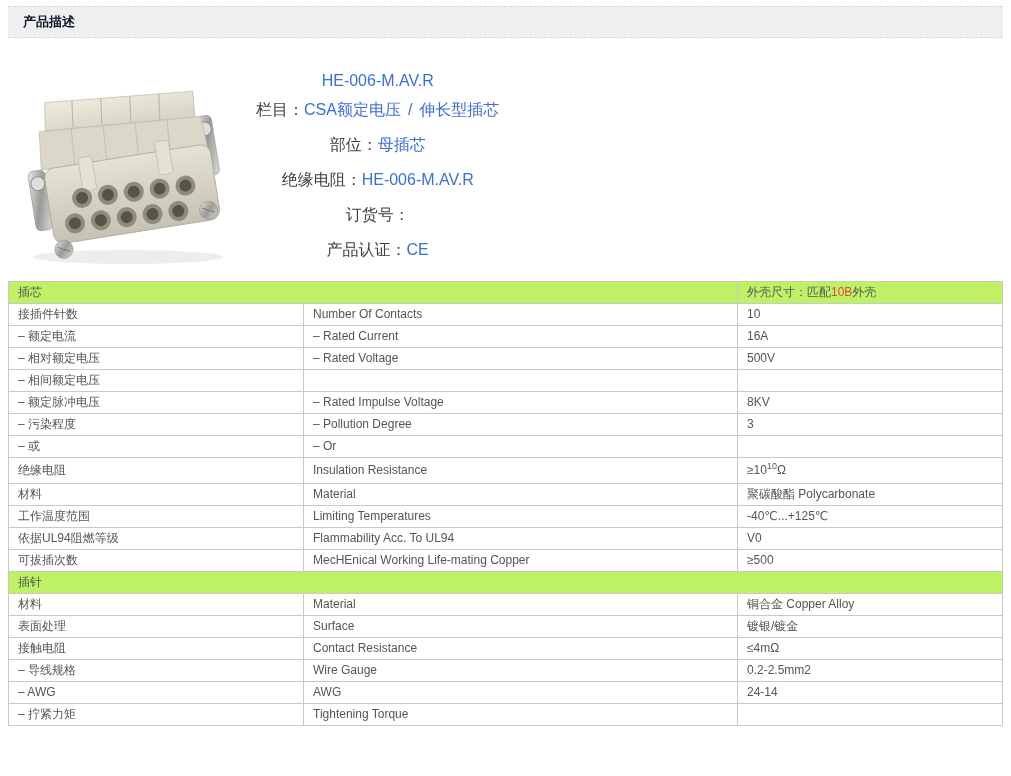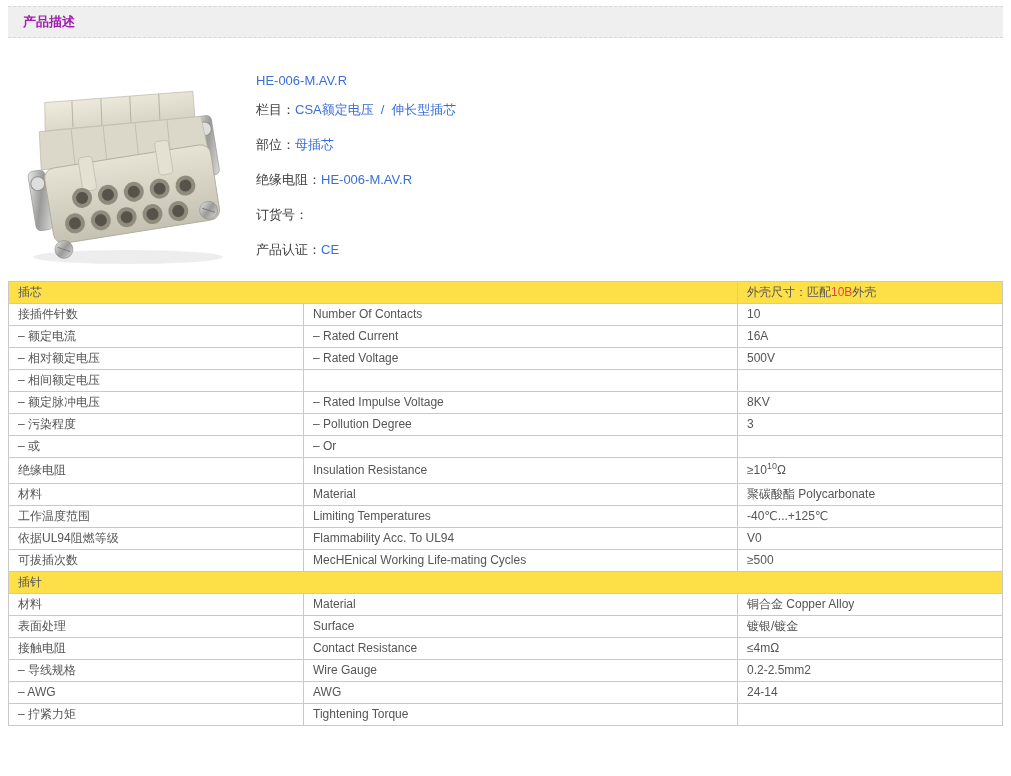--- a/index.html
+++ b/index.html
@@ -9,44 +9,44 @@
     color:#555555;overflow:hidden;
   }
   
   .desc-bar{
     margin:6px 8px 0 8px;
     background:#efefef;
     border-top:1px dashed #d8d8d8;
     border-bottom:1px dashed #d8d8d8;
     height:30px;line-height:30px;
     padding:0 15px;
-    color:#a21caf;font-size:13px;font-weight:bold;
+    color:#0f172a;font-size:13px;font-weight:bold;
   }
   
   .product{display:flex;margin:33px 8px 0 10px;height:210px;}
   .product-image{width:232px;flex:0 0 232px;}
-  .product-info{margin-left:14px;padding-top:3px;font-size:13px;}
+  .product-info{margin-left:14px;padding-top:3px;font-size:16px;text-align:center;}
   .info-line{margin-bottom:21px;line-height:14px;white-space:nowrap;}
   .info-line.first{margin-bottom:15px;}
   .info-label{color:#404040;}
   a.lnk{color:#3a6fd8;text-decoration:none;cursor:pointer;}
   .sep{color:#3a6fd8;margin:0 7px;}
   
   table.spec{
     border-collapse:collapse;table-layout:fixed;
     width:995px;margin:0 8px;font-size:12px;color:#555555;
   }
   table.spec td{
     border:1px solid #c9c9c9;
     padding:3px 9px;height:15px;line-height:15px;
     overflow:hidden;white-space:nowrap;
     background:#ffffff;
   }
   table.spec tr.section-row td{
-    background:#fde047;
+    background:#bef264;
   }
   table.spec td .hl{color:#e64545;}
   table.spec sup{font-size:9px;line-height:0;}
   tr.tall td{height:19px;line-height:19px;}
 </style>
 </head>
 <body>
 
 <div class="desc-bar">产品描述</div>
 
@@ -210,21 +210,21 @@
         <td>Limiting Temperatures</td>
         <td>-40℃...+125℃</td>
       </tr>
       <tr>
         <td>依据UL94阻燃等级</td>
         <td>Flammability Acc. To UL94</td>
         <td>V0</td>
       </tr>
       <tr>
         <td>可拔插次数</td>
-        <td>MecHEnical Working Life-mating Cycles</td>
+        <td>MecHEnical Working Life-mating Copper</td>
         <td>≥500</td>
       </tr>
       <tr class="section-row">
         <td colspan="3">插针</td>
       </tr>
       <tr>
         <td>材料</td>
         <td>Material</td>
         <td>铜合金 Copper Alloy</td>
       </tr>

